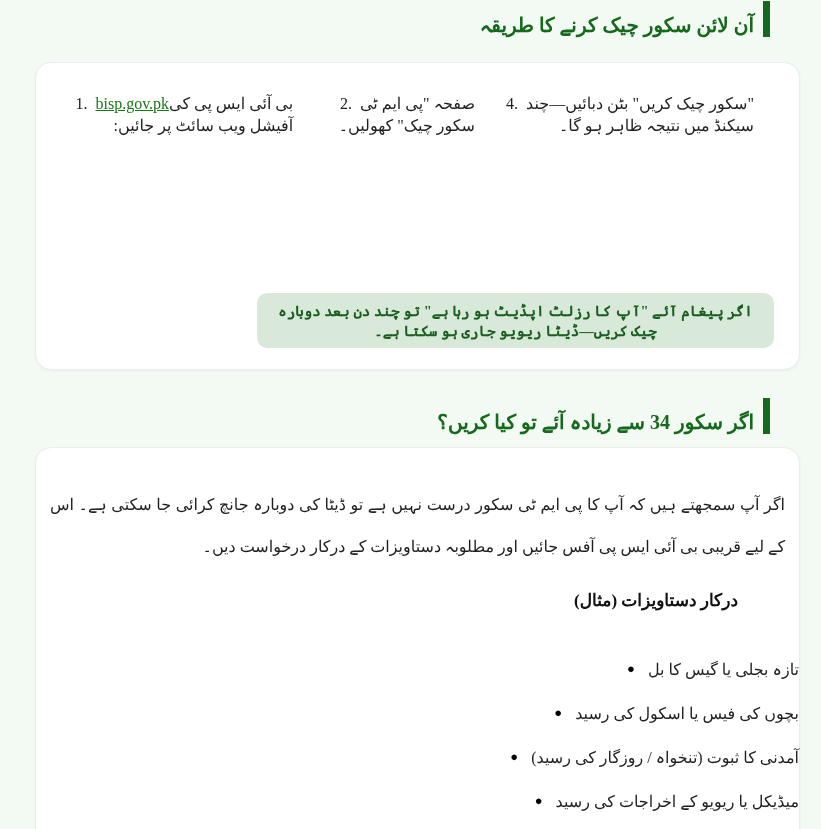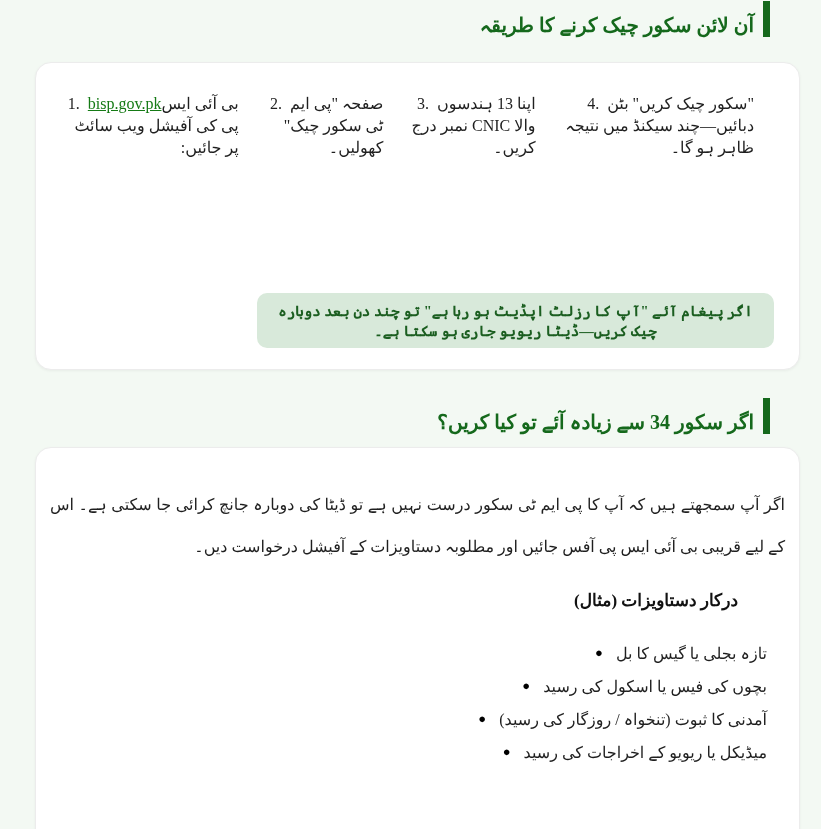--- a/index.html
+++ b/index.html
@@ -104,25 +104,24 @@
     margin-top: 22px;
     padding-right: 61px;
     direction: rtl;
     text-align: right;
     font-size: 17px;
     font-weight: 700;
     color: #111;
   }
   .docs-list {
     list-style: none;
-    margin-top: 32px;
-    padding-right: 32px;
+    margin-top: 48px;
     display: flex;
     flex-direction: column;
-    gap: 11px;
+    gap: 22px;
   }
   .docs-list li {
     direction: ltr;
     text-align: right;
     font-size: 16px;
     line-height: 21px;
   }
   .docs-list .dot {
     display: inline-block;
     margin-right: 13px;
@@ -144,41 +143,37 @@
   <div class="steps">
     <div class="step">
       <span class="step-num">1.</span>
       <a href="#">bisp.gov.pk</a><span class="urdu">بی آئی ایس پی کی آفیشل ویب سائٹ پر جائیں:</span>
     </div>
     <div class="step">
       <span class="step-num">2.</span>
       <span class="urdu">صفحہ "پی ایم ٹی سکور چیک" کھولیں۔</span>
     </div>
     <div class="step">
-      <span class="step-num">3.</span>
-      <span class="urdu">اپنا 13 ہندسوں والا CNIC نمبر درج کریں۔</span>
-    </div>
-    <div class="step">
       <span class="step-num">4.</span>
       <span class="urdu">"سکور چیک کریں" بٹن دبائیں—چند سیکنڈ میں نتیجہ ظاہر ہو گا۔</span>
     </div>
   </div>
 
   <div class="note-box">
     <span class="note-text">اگر پیغام آئے "آپ کا رزلٹ اپڈیٹ ہو رہا ہے" تو چند دن بعد دوبارہ چیک کریں—ڈیٹا ریویو جاری ہو سکتا ہے۔</span>
   </div>
 </div>
 
 <div class="section-heading" id="heading-two">
   <span class="h-text">اگر سکور 34 سے زیادہ آئے تو کیا کریں؟</span>
   <span class="h-bar"></span>
 </div>
 
 <div class="card" id="card-appeal">
-  <p class="appeal-para">اگر آپ سمجھتے ہیں کہ آپ کا پی ایم ٹی سکور درست نہیں ہے تو ڈیٹا کی دوبارہ جانچ کرائی جا سکتی ہے۔ اس کے لیے قریبی بی آئی ایس پی آفس جائیں اور مطلوبہ دستاویزات کے آفیشل درخواست دیں۔</p>
+  <p class="appeal-para">اگر آپ سمجھتے ہیں کہ آپ کا پی ایم ٹی سکور درست نہیں ہے تو ڈیٹا کی دوبارہ جانچ کرائی جا سکتی ہے۔ اس کے لیے قریبی بی آئی ایس پی آفس جائیں اور مطلوبہ دستاویزات کے درکار درخواست دیں۔</p>
 
   <div class="docs-heading">درکار دستاویزات (مثال)</div>
 
   <ul class="docs-list">
     <li>
       <span class="dot">●</span><span class="urdu">تازہ بجلی یا گیس کا بل</span>
     </li>
     <li>
       <span class="dot">●</span><span class="urdu">بچوں کی فیس یا اسکول کی رسید</span>
     </li>

